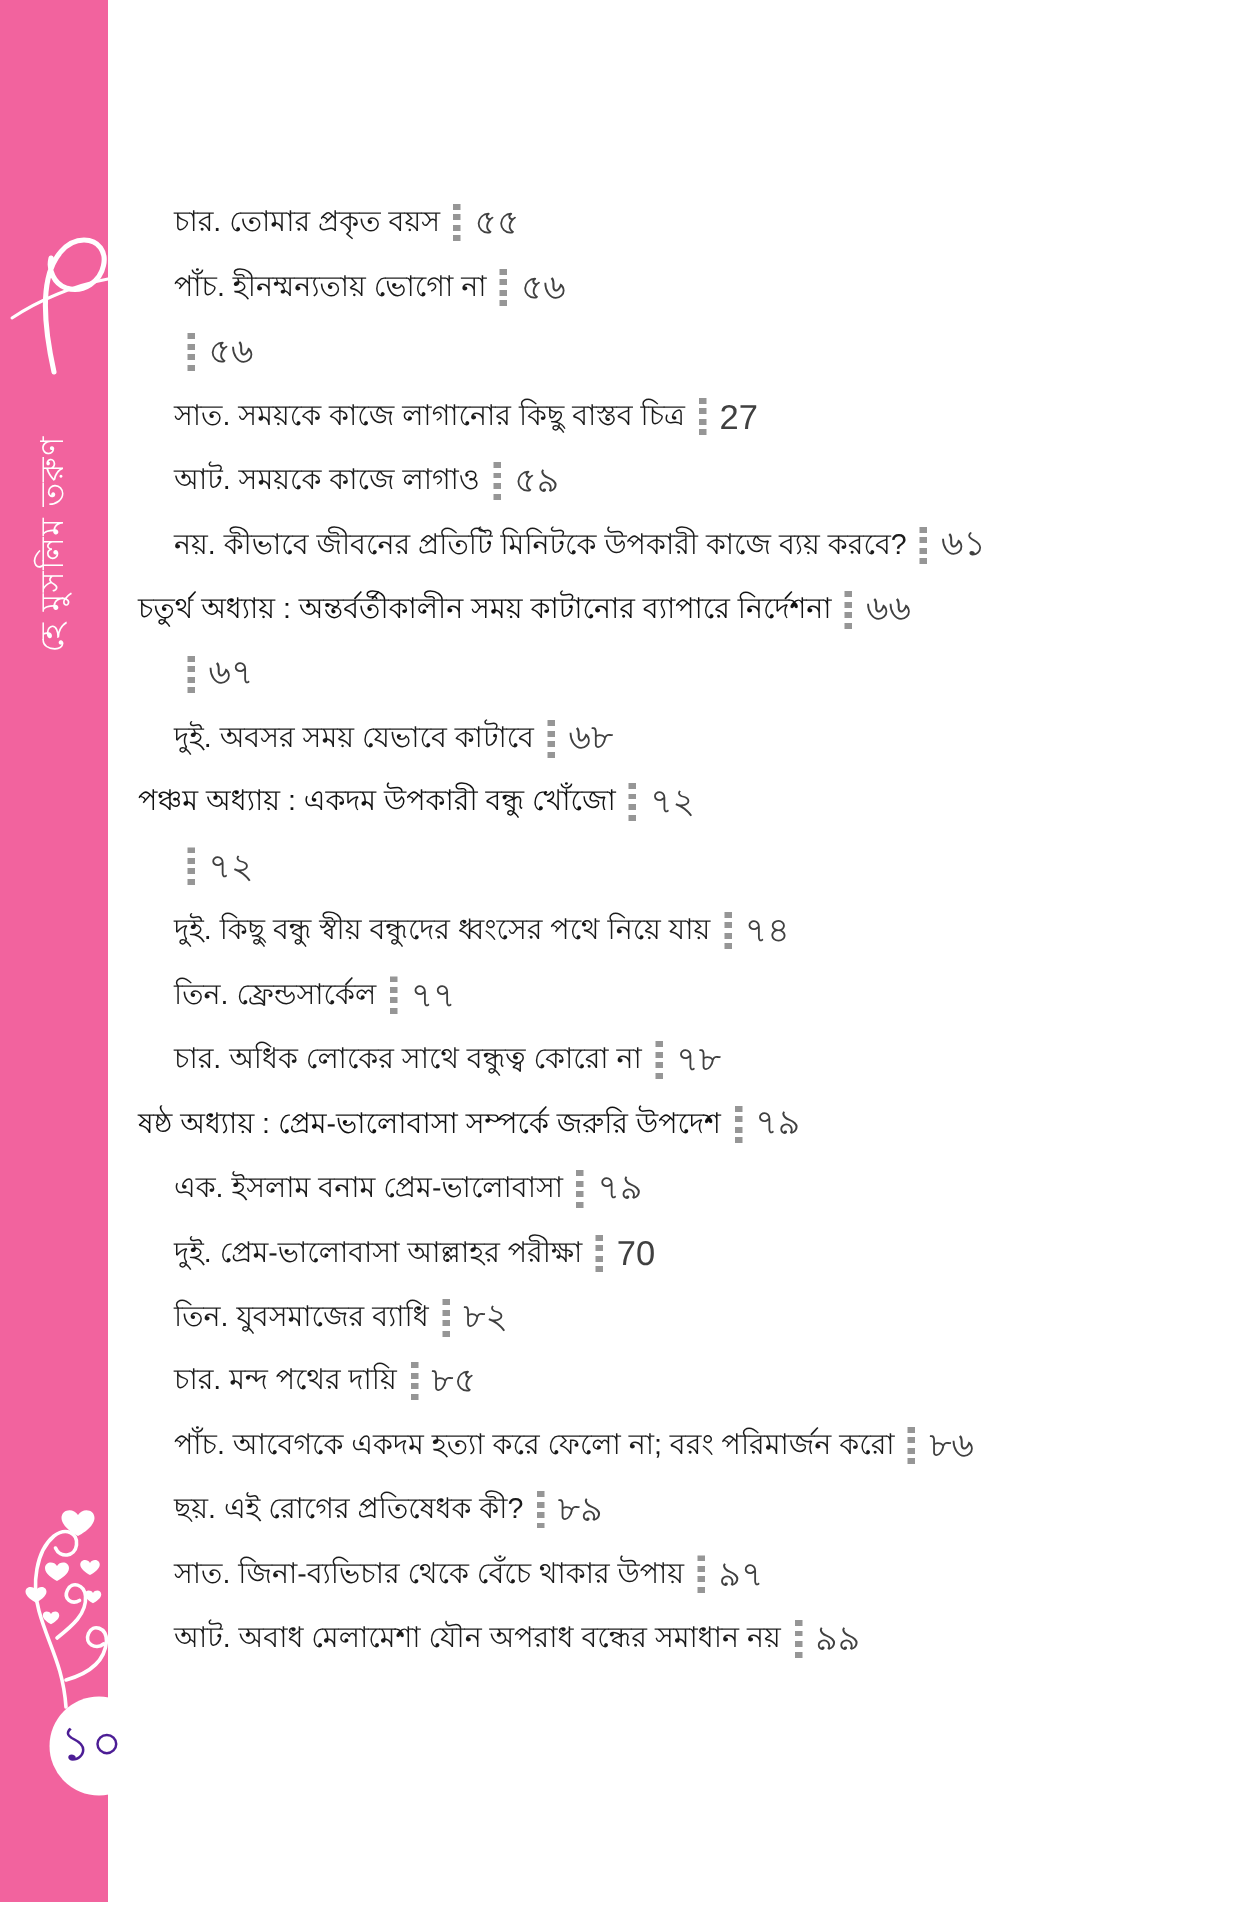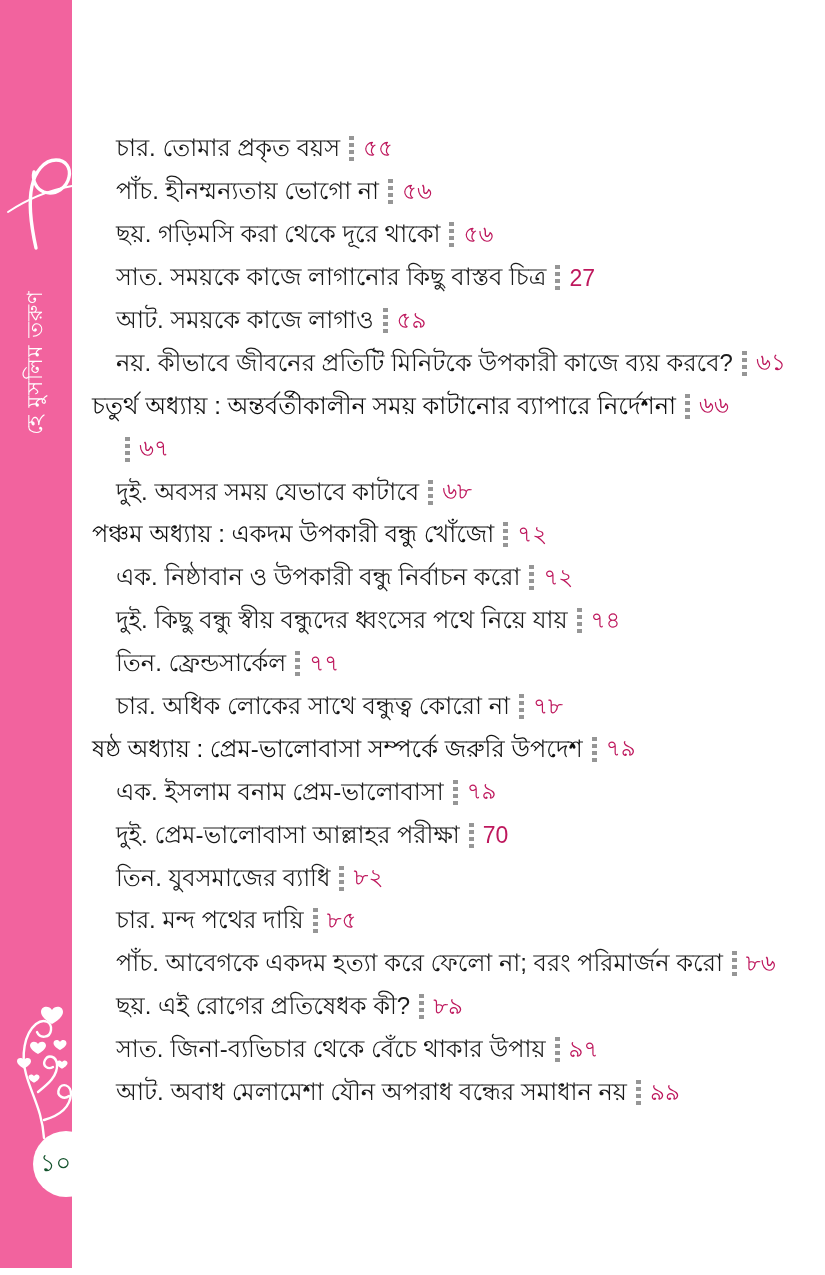--- a/index.html
+++ b/index.html
@@ -48,52 +48,52 @@
   .pagenum-circle {
     position: absolute;
     left: 33px; top: 1131px;
     width: 66px; height: 66px;
     border-radius: 50%;
     background: #ffffff;
     display: flex; align-items: center;
   }
   .pagenum-circle span {
     margin-left: 7px;
-    font-size: 24px;
-    color: #14532d;
+    font-size: 32px;
+    color: #4c1d95;
   }
   
   .toc {
     position: absolute;
     left: 116px; top: 128px;
     right: 20px;
   }
   .row {
     height: 42.9px;
     display: flex;
     align-items: center;
   }
   .title {
-    font-size: 24px;
+    font-size: 19px;
     color: #1b1b1b;
     white-space: nowrap;
   }
   .row.chapter { margin-left: -24px; }
   .row.chapter .title { font-weight: normal; color: #111111; }
   .dots {
     width: 5px; height: 26px;
     margin: 0 9px 0 9px;
     background: repeating-linear-gradient(
       to bottom, #969696 0px, #969696 4px,
       transparent 4px, transparent 7px);
     flex: 0 0 auto;
   }
   .pg {
     font-size: 23px;
-    color: #be185d;
+    color: #404040;
     white-space: nowrap;
   }
 </style>
 </head>
 <body>
 
 <div class="page">
 
   <aside class="sidebar">
 
@@ -136,21 +136,20 @@
     <span class="pg">৫৫</span>
   </div>
 
   <div class="row">
     <span class="title">পাঁচ. হীনম্মন্যতায় ভোগো না</span>
     <span class="dots"></span>
     <span class="pg">৫৬</span>
   </div>
 
   <div class="row">
-    <span class="title">ছয়. গড়িমসি করা থেকে দূরে থাকো</span>
     <span class="dots"></span>
     <span class="pg">৫৬</span>
   </div>
 
   <div class="row">
     <span class="title">সাত. সময়কে কাজে লাগানোর কিছু বাস্তব চিত্র</span>
     <span class="dots"></span>
     <span class="pg">27</span>
   </div>
 
@@ -183,21 +182,20 @@
     <span class="pg">৬৮</span>
   </div>
 
   <div class="row chapter">
     <span class="title">পঞ্চম অধ্যায় : একদম উপকারী বন্ধু খোঁজো</span>
     <span class="dots"></span>
     <span class="pg">৭২</span>
   </div>
 
   <div class="row">
-    <span class="title">এক. নিষ্ঠাবান ও উপকারী বন্ধু নির্বাচন করো</span>
     <span class="dots"></span>
     <span class="pg">৭২</span>
   </div>
 
   <div class="row">
     <span class="title">দুই. কিছু বন্ধু স্বীয় বন্ধুদের ধ্বংসের পথে নিয়ে যায়</span>
     <span class="dots"></span>
     <span class="pg">৭৪</span>
   </div>
 

